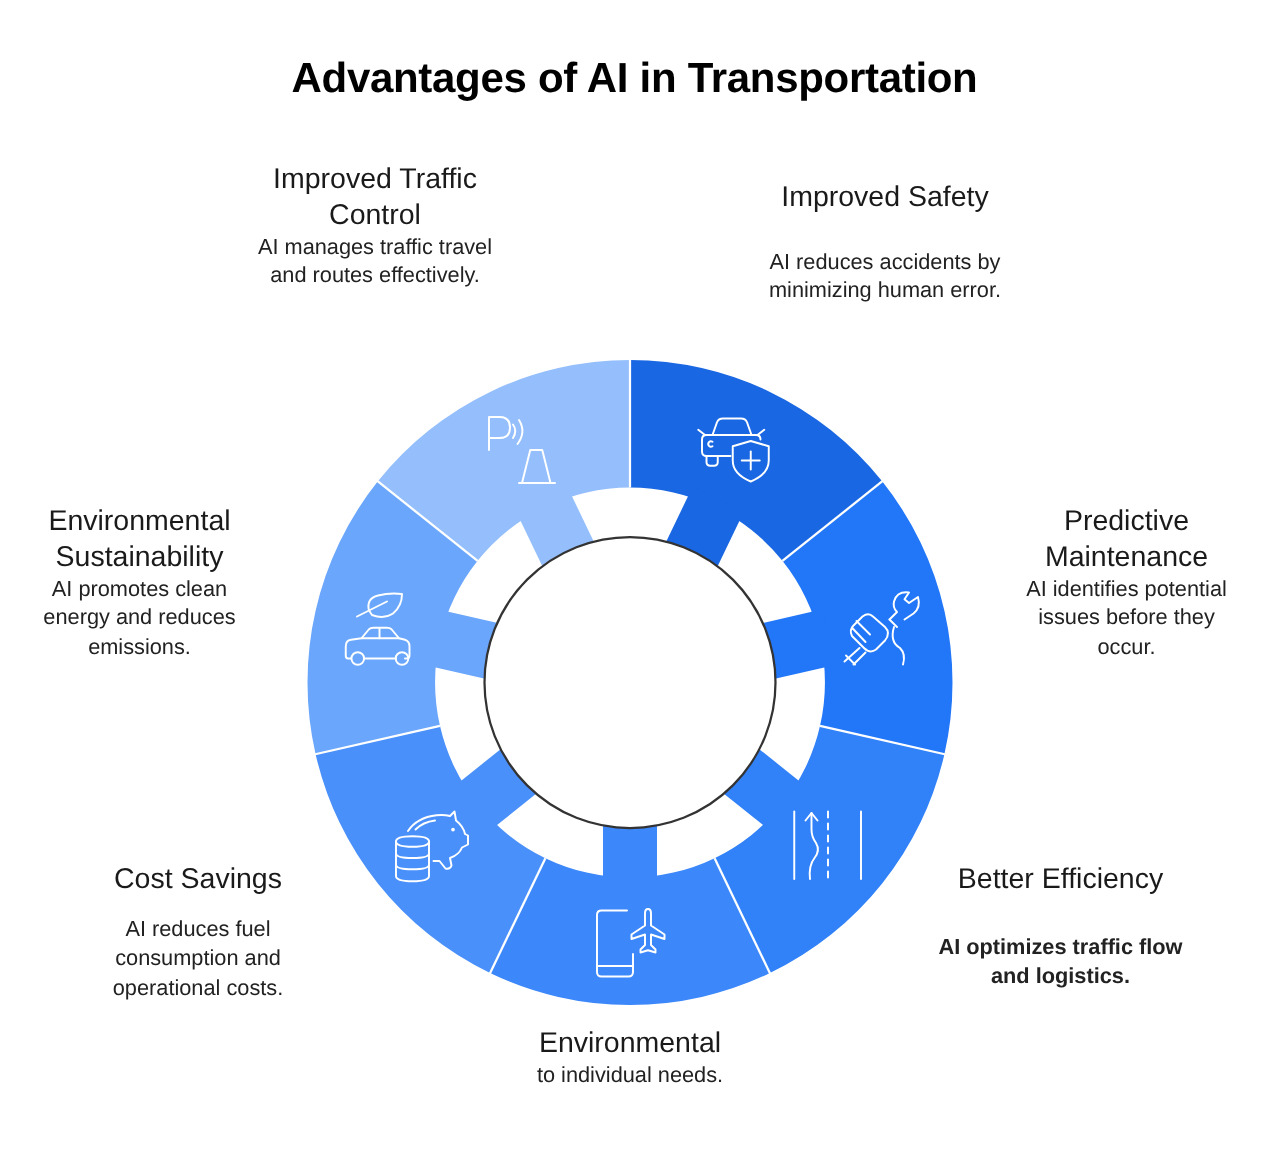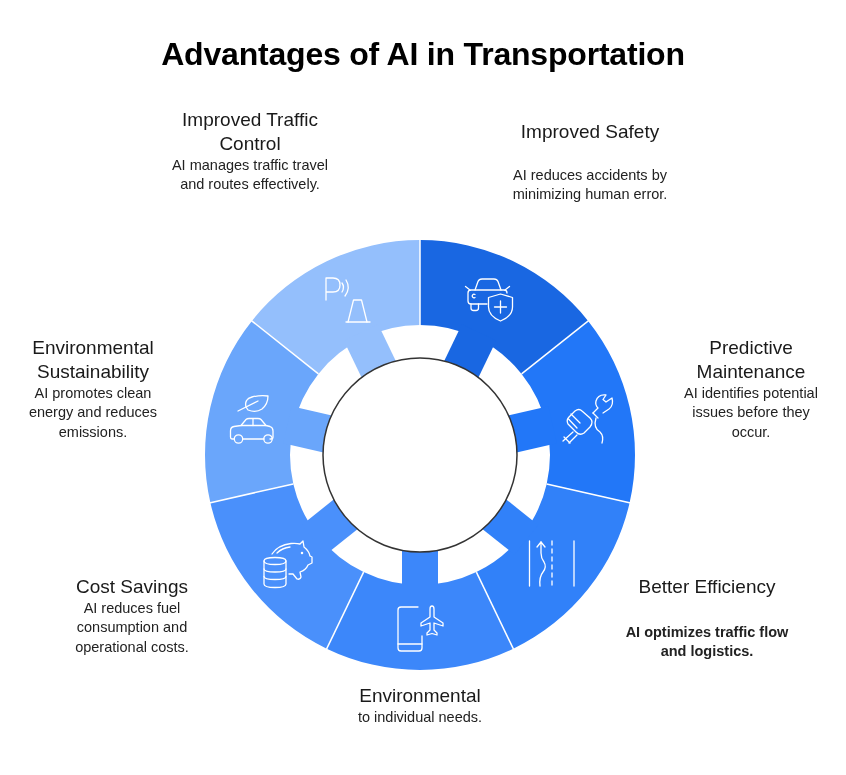--- a/index.html
+++ b/index.html
@@ -1,19 +1,19 @@
 <!DOCTYPE html>
 <html><head>
   <meta charset="utf-8">
   <style>
     html, body { margin: 0; padding: 0; background: #ffffff; }
     body { width: 846px; height: 775px; position: relative; overflow: hidden;
            font-family: "Liberation Sans", "DejaVu Sans", sans-serif; color: #1a1a1a; }
     .title { position: absolute; left: 0; top: 36px; width: 846px; text-align: center;
-             font-size: 32px; font-weight: bold; color: #000; letter-spacing: -0.2px; }
+             font-size: 28px; font-weight: bold; color: #000; letter-spacing: -0.2px; }
     .block { position: absolute; width: 240px; text-align: center; }
     .block .t { font-size: 19px; line-height: 24px; color: #1a1a1a; }
     .block .d { font-size: 14.5px; line-height: 19.3px; color: #222; }
     .line { display: block; white-space: nowrap; }
     svg.wheel { position: absolute; left: 0; top: 0; }
     .icon path, .icon line, .icon rect, .icon circle, .icon ellipse, .icon polyline {
       fill: none; stroke: #ffffff; stroke-width: 1.3; stroke-linecap: round; stroke-linejoin: round; }
   </style>
 </head>
 <body>
@@ -164,21 +164,21 @@
     <span class="line">AI identifies potential</span>
     <span class="line">issues before they</span>
     <span class="line">occur.</span>
   </div>
 </div>
 
 <div class="block" style="left:12px; top:575px;">
   <div class="t">
     <span class="line">Cost Savings</span>
   </div>
-  <div class="d" style="">
+  <div class="d" style="margin-top:12px;">
     <span class="line">AI reduces fuel</span>
     <span class="line">consumption and</span>
     <span class="line">operational costs.</span>
   </div>
 </div>
 
 <div class="block" style="left:587px; top:575px;">
   <div class="t">
     <span class="line">Better Efficiency</span>
   </div>

